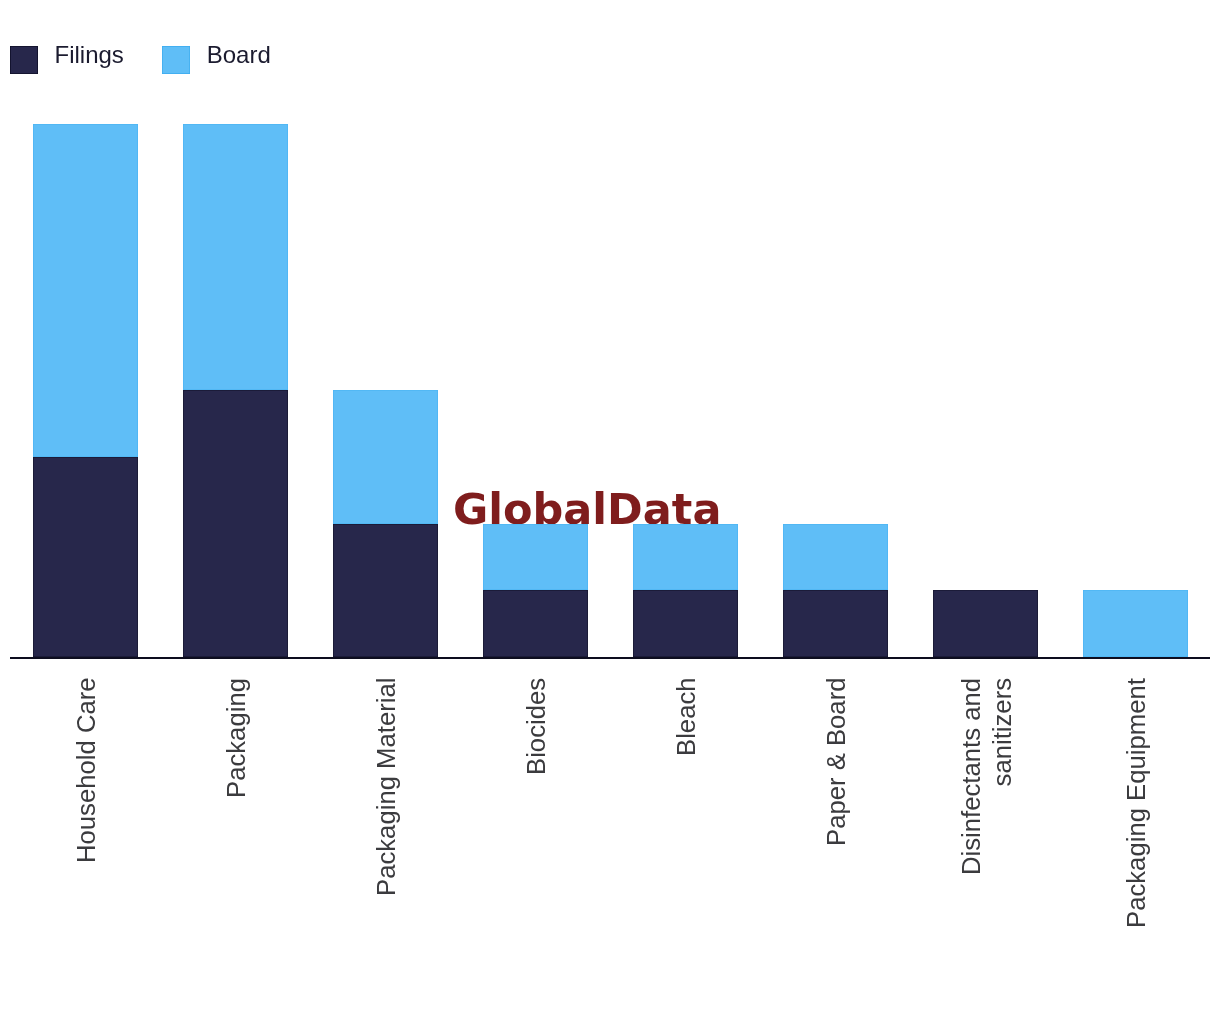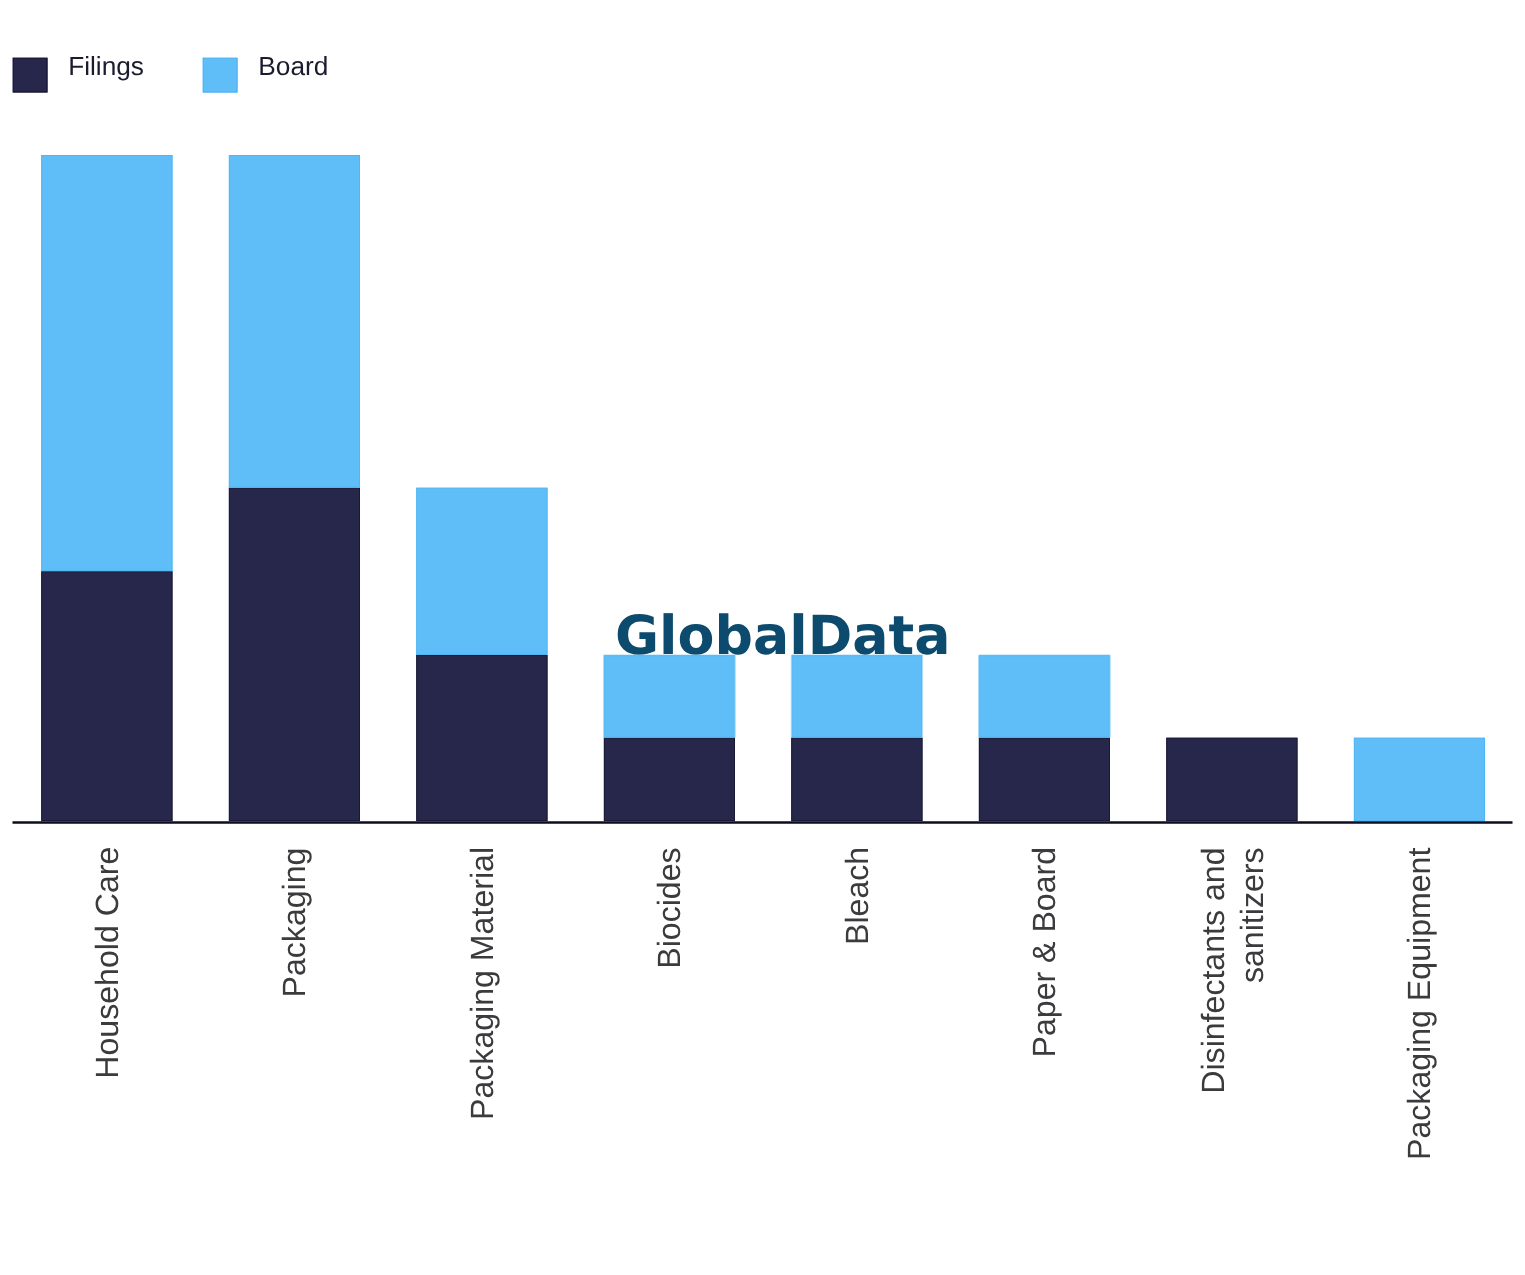--- a/index.html
+++ b/index.html
@@ -11,26 +11,26 @@
 
   
   .legend{position:absolute;left:0;top:0;width:1220px;height:110px;}
   .legend-item{position:absolute;top:46px;height:27.8px;}
   .legend-item.item-0{left:10px;}
   .legend-item.item-1{left:162.2px;}
   .swatch{position:absolute;left:0;top:0;width:27.8px;height:27.8px;}
   .swatch.dark{box-shadow:inset 0 0 0 0.8px #101028;}
   .swatch.light{box-shadow:inset 0 0 0 0.65px #3aabef;}
   .legend-label{position:absolute;left:44.5px;top:-2.7px;transform:translateZ(0);
-                font-size:21px;line-height:1;white-space:nowrap;color:#1b1b2f;}
+                font-size:24px;line-height:1;white-space:nowrap;color:#1b1b2f;}
 
   
-  .watermark{position:absolute;left:492px;top:488px;
+  .watermark{position:absolute;left:453px;top:488px;
              font-family:"DejaVu Sans",sans-serif;font-weight:bold;font-size:43px;
-             line-height:1;color:#0c4a6e;white-space:nowrap;user-select:none;transform:translateZ(0);}
+             line-height:1;color:#7f1d1d;white-space:nowrap;user-select:none;transform:translateZ(0);}
 
   
   .axis-line{position:absolute;left:9.8px;top:656.7px;width:1200.5px;height:2.4px;
              background:#0d0d1f;}
   .bar-segment{position:absolute;}
   .tick-label{position:absolute;left:0;top:0;white-space:pre;text-align:right;
               font-size:25.7px;line-height:30.5px;color:#3b3b3e;
               transform-origin:0 0;}
 </style>
 </head>

